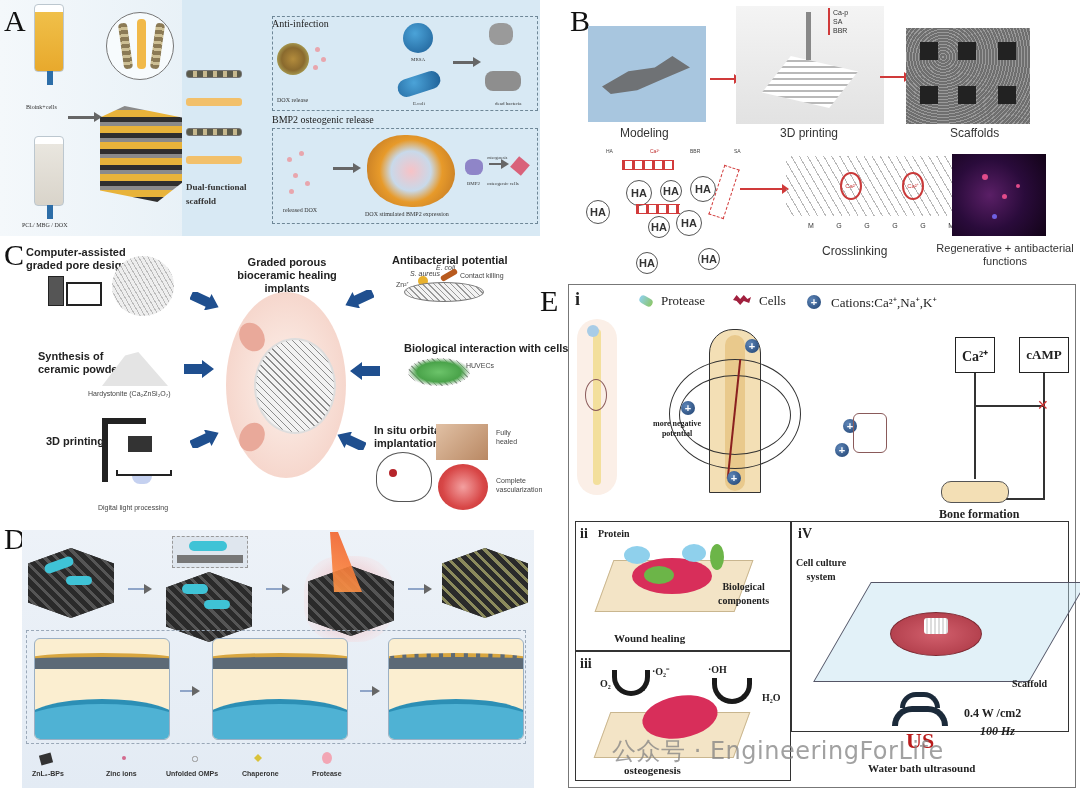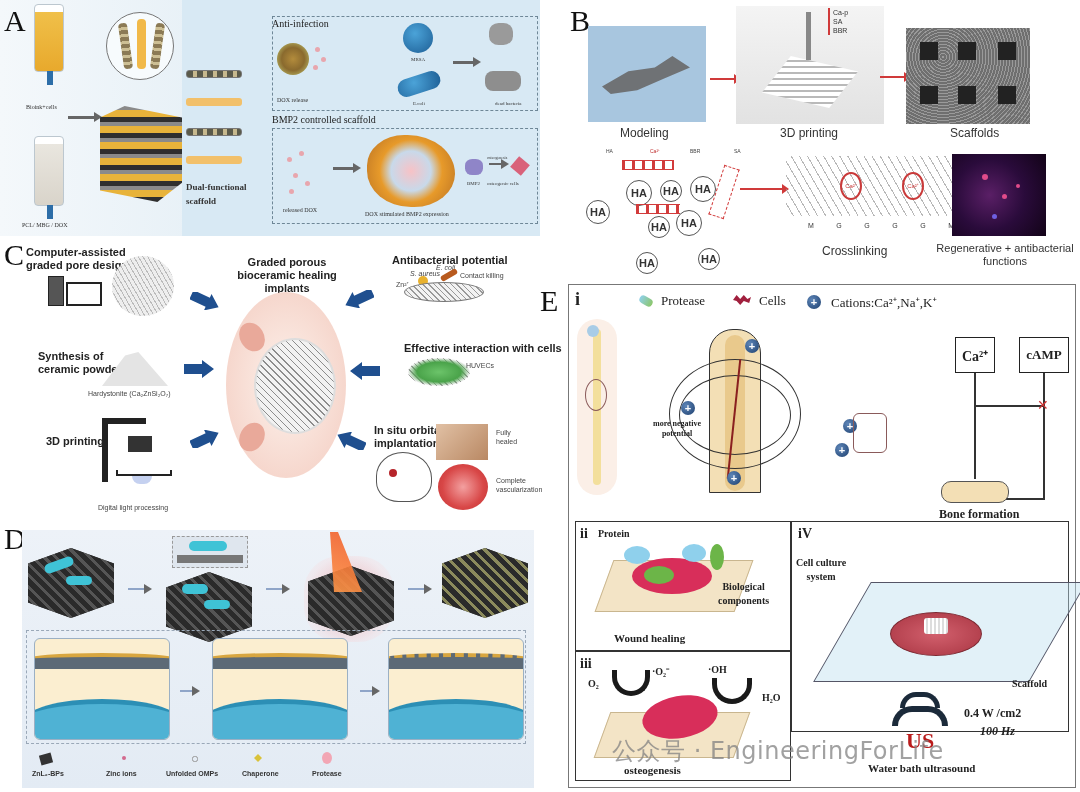--- a/index.html
+++ b/index.html
@@ -93,21 +93,21 @@
     <div class="abs" style="left:130px;top:6px;width:30px;height:30px;border-radius:50%;background:radial-gradient(circle at 40% 35%,#4ba3d8,#1d5e95);"></div>
     <div class="abs serif" style="left:138px;top:40px;font-size:5px;color:#333;">MRSA</div>
     <div class="abs" style="left:124px;top:58px;width:44px;height:18px;border-radius:9px;background:radial-gradient(circle at 40% 35%,#4ba3d8,#1d5e95);transform:rotate(-18deg);"></div>
     <div class="abs serif" style="left:140px;top:84px;font-size:5px;color:#333;">E.coli</div>
     <div class="arrow-gray" style="left:180px;top:44px;width:22px;"></div>
     <div class="abs" style="left:216px;top:6px;width:24px;height:22px;border-radius:40%;background:#9a9a9a;"></div>
     <div class="abs" style="left:212px;top:54px;width:36px;height:20px;border-radius:8px;background:#8e8e8e;"></div>
     <div class="abs serif" style="left:222px;top:84px;font-size:5px;color:#333;">dead bacteria</div>
   </div>
 
-  <div class="abs serif" style="left:272px;top:114px;font-size:10px;color:#222;">BMP2 controlled scaffold</div>
+  <div class="abs serif" style="left:272px;top:114px;font-size:10px;color:#222;">BMP2 osteogenic release</div>
   <div class="dash-box" style="left:272px;top:128px;width:266px;height:96px;">
     <div class="dot" style="left:14px;top:28px;width:5px;height:5px;"></div>
     <div class="dot" style="left:26px;top:22px;width:5px;height:5px;"></div>
     <div class="dot" style="left:20px;top:44px;width:5px;height:5px;"></div>
     <div class="dot" style="left:32px;top:52px;width:5px;height:5px;"></div>
     <div class="dot" style="left:16px;top:60px;width:5px;height:5px;"></div>
     <div class="abs serif" style="left:10px;top:78px;font-size:6px;color:#333;">released DOX</div>
     <div class="arrow-gray" style="left:60px;top:38px;width:22px;"></div>
     <div class="abs" style="left:94px;top:6px;width:88px;height:72px;border-radius:44% 56% 48% 52%;background:radial-gradient(circle,#f7c2c6 0,#c8d9ea 35%,#e79a2a 55%,#b66f24 100%);"></div>
     <div class="abs serif" style="left:92px;top:82px;font-size:6px;color:#333;">DOX stimulated BMP2 expression</div>
@@ -250,21 +250,21 @@
 
   <div class="c-label" style="left:392px;top:254px;">Antibacterial potential</div>
   <div class="c-small" style="left:410px;top:270px;font-style:italic;">S. aureus</div>
   <div class="abs" style="left:418px;top:276px;width:10px;height:10px;border-radius:50%;background:#e8b12e;"></div>
   <div class="c-small" style="left:436px;top:264px;font-style:italic;">E. coli</div>
   <div class="abs" style="left:440px;top:272px;width:18px;height:6px;border-radius:3px;background:#b85a1e;transform:rotate(-30deg);"></div>
   <div class="c-small" style="left:460px;top:272px;">Contact killing</div>
   <div class="c-small" style="left:396px;top:280px;">Zn²⁺</div>
   <div class="abs" style="left:404px;top:282px;width:80px;height:20px;border-radius:50%;border:1.5px solid #777;background:repeating-linear-gradient(45deg,#999 0 1px,#f2f2f2 1px 4px);"></div>
 
-  <div class="c-label" style="left:404px;top:342px;">Effective interaction with cells</div>
+  <div class="c-label" style="left:404px;top:342px;">Biological interaction with cells</div>
   <div class="abs" style="left:408px;top:358px;width:62px;height:28px;border-radius:50%;background:radial-gradient(ellipse,#6cc46a 0,#4aa34a 50%,transparent 70%),repeating-linear-gradient(45deg,#999 0 1px,#f2f2f2 1px 4px);"></div>
   <div class="c-small" style="left:466px;top:362px;">HUVECs</div>
 
   <div class="c-label" style="left:374px;top:424px;">
     <div>In situ orbital</div>
     <div>implantation</div>
   </div>
   <div class="abs" style="left:376px;top:452px;width:56px;height:50px;border:1.5px solid #555;border-radius:48% 52% 40% 40%;background:#fff;">
     <div class="abs" style="left:12px;top:16px;width:8px;height:8px;border-radius:50%;background:#b6242a;"></div>
   </div>
@@ -386,21 +386,21 @@
     <div class="abs" style="left:134px;top:22px;width:14px;height:26px;border-radius:50%;background:#6cb548;"></div>
     <div class="e-text bold" style="left:142px;top:58px;font-size:10px;line-height:14px;text-align:center;">
       <div>Biological</div>
       <div>components</div>
     </div>
     <div class="e-text bold" style="left:38px;top:110px;font-size:11px;">Wound healing</div>
   </div>
 
   <div class="sub-box" style="left:6px;top:366px;width:216px;height:130px;">
     <div class="e-text bold" style="left:4px;top:4px;font-size:14px;">iii</div>
-    <div class="e-text bold" style="left:12px;top:26px;font-size:10px;">O₂</div>
+    <div class="e-text bold" style="left:24px;top:26px;font-size:10px;">O₂</div>
     <div class="e-text bold" style="left:76px;top:12px;font-size:10px;">·O₂⁻</div>
     <div class="e-text bold" style="left:132px;top:12px;font-size:10px;">·OH</div>
     <div class="e-text bold" style="left:186px;top:40px;font-size:10px;">H₂O</div>
     <div class="abs" style="left:36px;top:18px;width:38px;height:26px;border:5px solid #1a1a1a;border-bottom:none;border-radius:40px 40px 0 0;transform:rotate(180deg);"></div>
     <div class="abs" style="left:136px;top:26px;width:40px;height:26px;border:5px solid #1a1a1a;border-bottom:none;border-radius:40px 40px 0 0;transform:rotate(180deg);"></div>
     <div class="abs" style="left:26px;top:60px;width:140px;height:46px;background:#f3e4c6;border:1px solid #c9b68f;transform:skewX(-20deg);"></div>
     <div class="abs" style="left:66px;top:44px;width:76px;height:42px;border-radius:50%;background:#d82e5a;transform:rotate(-10deg);"></div>
     <div class="e-text bold" style="left:48px;top:112px;font-size:11px;">osteogenesis</div>
   </div>
 

